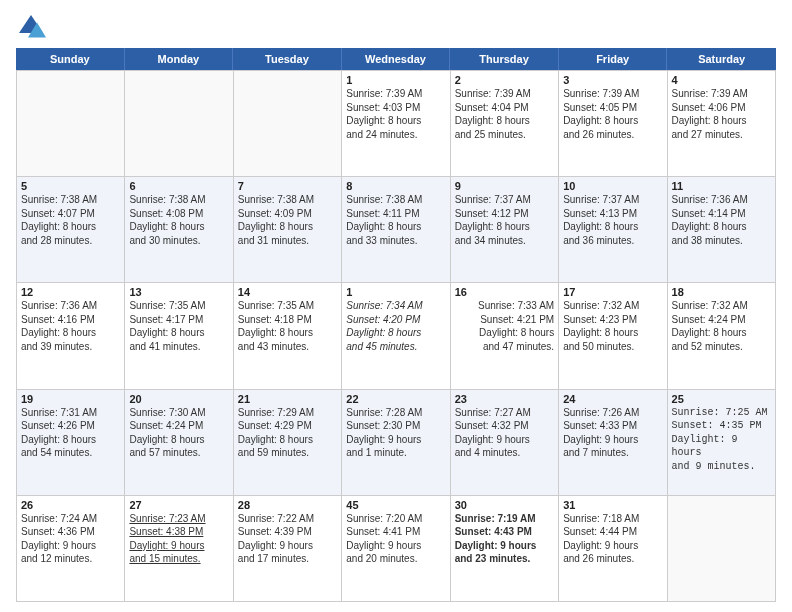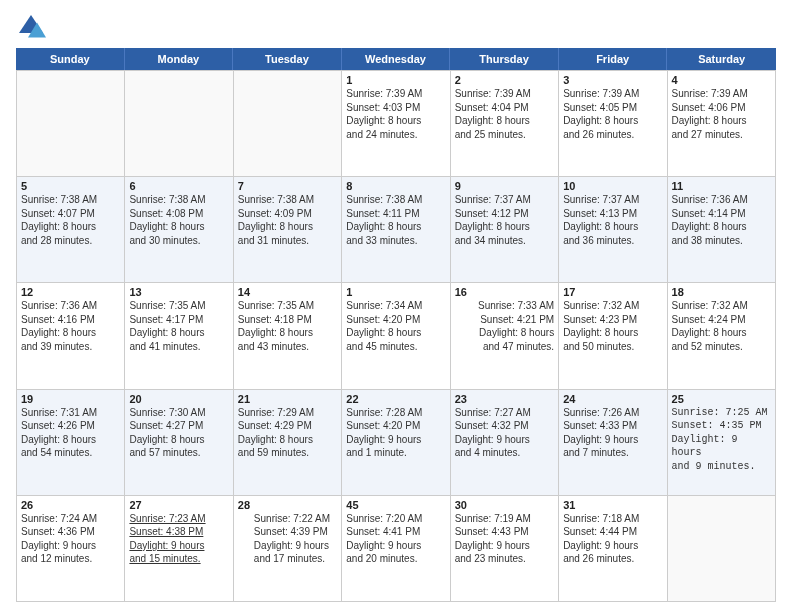--- a/index.html
+++ b/index.html
@@ -242,21 +242,21 @@
           </div>
           <div class="cal-cell">
             <div class="day-num">14</div>
             <div class="day-info" style="white-space: pre-line;">Sunrise: 7:35 AM
 Sunset: 4:18 PM
 Daylight: 8 hours
 and 43 minutes.</div>
           </div>
           <div class="cal-cell">
             <div class="day-num">1</div>
-            <div class="day-info" style="white-space: pre-line;">Sunrise: 7:34 AM
+            <div class="day-info" style="white-space: pre-line; font-style: italic;">Sunrise: 7:34 AM
 Sunset: 4:20 PM
 Daylight: 8 hours
 and 45 minutes.</div>
           </div>
           <div class="cal-cell">
             <div class="day-num">16</div>
             <div class="day-info" style="white-space: pre-line; text-align: right;">Sunrise: 7:33 AM
 Sunset: 4:21 PM
 Daylight: 8 hours
 and 47 minutes.</div>
@@ -280,35 +280,35 @@
           <div class="cal-cell alt-row">
             <div class="day-num">19</div>
             <div class="day-info" style="white-space: pre-line;">Sunrise: 7:31 AM
 Sunset: 4:26 PM
 Daylight: 8 hours
 and 54 minutes.</div>
           </div>
           <div class="cal-cell alt-row">
             <div class="day-num">20</div>
             <div class="day-info" style="white-space: pre-line;">Sunrise: 7:30 AM
-Sunset: 4:27 PM
+Sunset: 4:24 PM
 Daylight: 8 hours
 and 57 minutes.</div>
           </div>
           <div class="cal-cell alt-row">
             <div class="day-num">21</div>
             <div class="day-info" style="white-space: pre-line;">Sunrise: 7:29 AM
 Sunset: 4:29 PM
 Daylight: 8 hours
 and 59 minutes.</div>
           </div>
           <div class="cal-cell alt-row">
             <div class="day-num">22</div>
             <div class="day-info" style="white-space: pre-line;">Sunrise: 7:28 AM
-Sunset: 4:20 PM
+Sunset: 2:30 PM
 Daylight: 9 hours
 and 1 minute.</div>
           </div>
           <div class="cal-cell alt-row">
             <div class="day-num">23</div>
             <div class="day-info" style="white-space: pre-line;">Sunrise: 7:27 AM
 Sunset: 4:32 PM
 Daylight: 9 hours
 and 4 minutes.</div>
           </div>
@@ -337,35 +337,35 @@
           </div>
           <div class="cal-cell">
             <div class="day-num">27</div>
             <div class="day-info" style="white-space: pre-line; text-decoration: underline;">Sunrise: 7:23 AM
 Sunset: 4:38 PM
 Daylight: 9 hours
 and 15 minutes.</div>
           </div>
           <div class="cal-cell">
             <div class="day-num">28</div>
-            <div class="day-info" style="white-space: pre-line; margin-left: 16px;">Sunrise: 7:22 AM
+            <div class="day-info" style="white-space: pre-line;">Sunrise: 7:22 AM
 Sunset: 4:39 PM
 Daylight: 9 hours
 and 17 minutes.</div>
           </div>
           <div class="cal-cell">
             <div class="day-num">45</div>
             <div class="day-info" style="white-space: pre-line;">Sunrise: 7:20 AM
 Sunset: 4:41 PM
 Daylight: 9 hours
 and 20 minutes.</div>
           </div>
           <div class="cal-cell">
             <div class="day-num">30</div>
-            <div class="day-info" style="white-space: pre-line;">Sunrise: 7:19 AM
+            <div class="day-info" style="white-space: pre-line; font-weight: bold;">Sunrise: 7:19 AM
 Sunset: 4:43 PM
 Daylight: 9 hours
 and 23 minutes.</div>
           </div>
           <div class="cal-cell">
             <div class="day-num">31</div>
             <div class="day-info" style="white-space: pre-line;">Sunrise: 7:18 AM
 Sunset: 4:44 PM
 Daylight: 9 hours
 and 26 minutes.</div>

